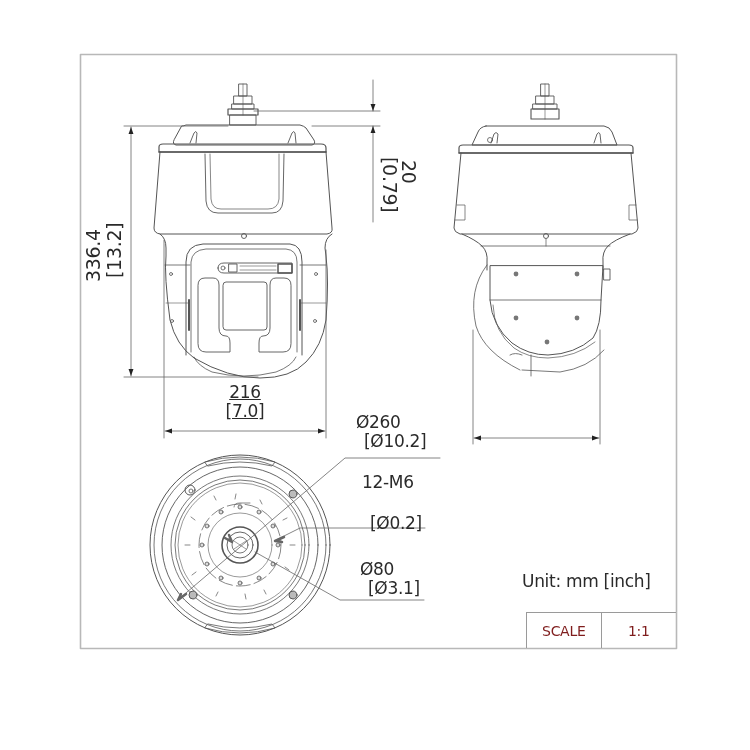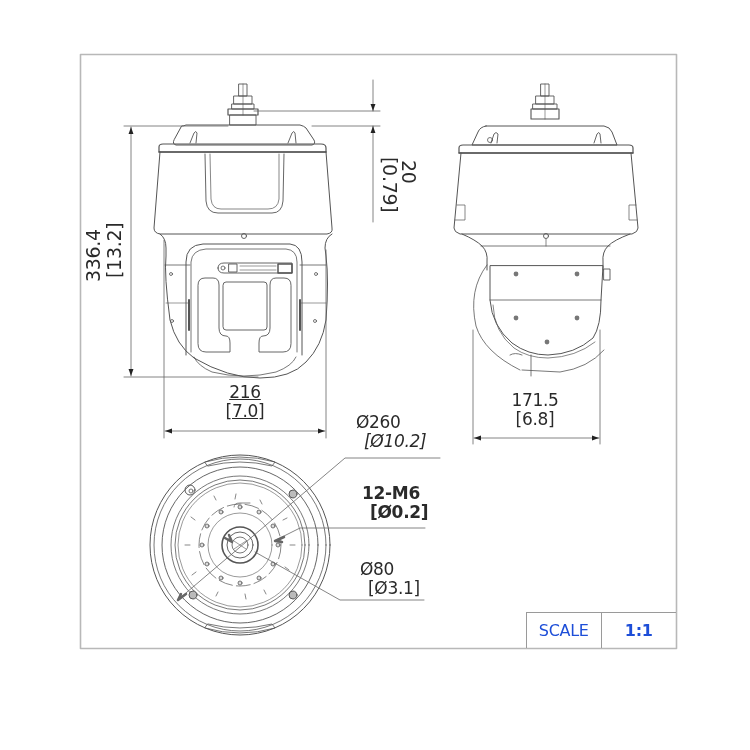--- a/index.html
+++ b/index.html
@@ -4,23 +4,23 @@
   <style>
     html, body { margin: 0; padding: 0; background: #ffffff; }
     body { width: 750px; height: 750px; position: relative; overflow: hidden; font-family: "Liberation Sans", "DejaVu Sans", sans-serif; }
     .sheet { position: absolute; left: 0; top: 0; width: 750px; height: 750px; }
     svg { position: absolute; left: 0; top: 0; }
     .lbl { position: absolute; color: #2a2a2a; font-size: 17px; line-height: 19px; white-space: nowrap; font-family: "DejaVu Sans", "Liberation Sans", sans-serif; letter-spacing: -0.3px; }
     .center { text-align: center; }
     .rot-ccw { transform-origin: 0 0; transform: rotate(-90deg); }
     .rot-cw { transform-origin: 0 0; transform: rotate(90deg); }
     .scale-box { position: absolute; left: 526px; top: 612px; width: 150px; height: 36px; border-top: 1px solid #9a9a9a; border-left: 1px solid #9a9a9a; box-sizing: border-box; display: flex; }
-    .scale-cell { display: flex; align-items: center; justify-content: center; font-size: 16px; color: #1d4ed8; font-family: "DejaVu Sans", "Liberation Sans", sans-serif; letter-spacing: -0.3px; }
+    .scale-cell { display: flex; align-items: center; justify-content: center; font-size: 14px; color: #7f1d1d; font-family: "DejaVu Sans", "Liberation Sans", sans-serif; letter-spacing: -0.3px; }
     .scale-cell.k { width: 75px; border-right: 1px solid #9a9a9a; box-sizing: border-box; }
-    .scale-cell.v { width: 75px; font-weight: bold; }
+    .scale-cell.v { width: 75px; }
   </style>
 </head>
 <body>
 
 <div class="sheet">
 
   <svg width="750" height="750" viewBox="0 0 750 750" fill="none" stroke="#555" stroke-width="1" stroke-linejoin="round" stroke-linecap="round">
     <defs>
       <marker id="arr" viewBox="0 0 10 10" refX="10" refY="5" markerWidth="9" markerHeight="7" orient="auto-start-reverse" markerUnits="userSpaceOnUse">
         <path d="M0,1.5 L10,5 L0,8.5 Z" fill="#222" stroke="none"></path>
@@ -225,39 +225,36 @@
   </div>
   <div class="lbl rot-cw" style="left:399px; top:157px;">
     <div style="font-size:19px;">[0.79]</div>
   </div>
 
   <div class="lbl center" style="left:205px; top:383px; width:80px;text-decoration:underline;">
     <div>216</div>
     <div>[7.0]</div>
   </div>
 
-  <div class="lbl center" style="left:495px; top:391px; width:80px;">
-    <div>171.5</div>
-    <div>[6.8]</div>
-  </div>
 
   <div class="lbl" style="left:356px; top:413px;">
     <div>Ø260</div>
-    <div style="padding-left:8px;font-style:italic;">[Ø10.2]</div>
-  </div>
-
-  <div class="lbl" style="left:362px; top:484px;font-weight:bold;">
+    <div style="padding-left:8px;">[Ø10.2]</div>
+  </div>
+
+  <div class="lbl" style="left:362px; top:473px;">
     <div>12-M6</div>
-    <div style="padding-left:8px;">[Ø0.2]</div>
+    <div style="padding-left:8px;margin-top:22px;">[Ø0.2]</div>
   </div>
 
   <div class="lbl" style="left:360px; top:560px;">
     <div>Ø80</div>
     <div style="padding-left:8px;">[Ø3.1]</div>
   </div>
 
+  <div class="lbl" style="left:522px; top:572px;">Unit: mm [inch]</div>
 
   <div class="scale-box">
     <div class="scale-cell k">SCALE</div>
     <div class="scale-cell v">1:1</div>
   </div>
 
 </div>
 
 </body></html>

